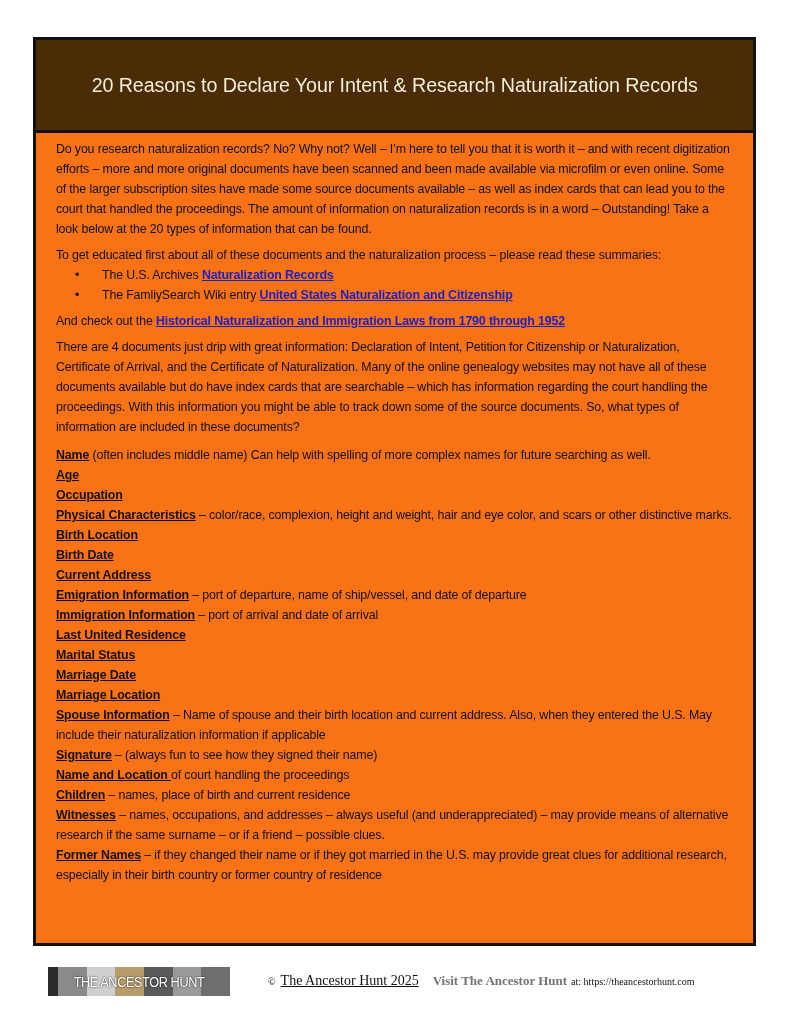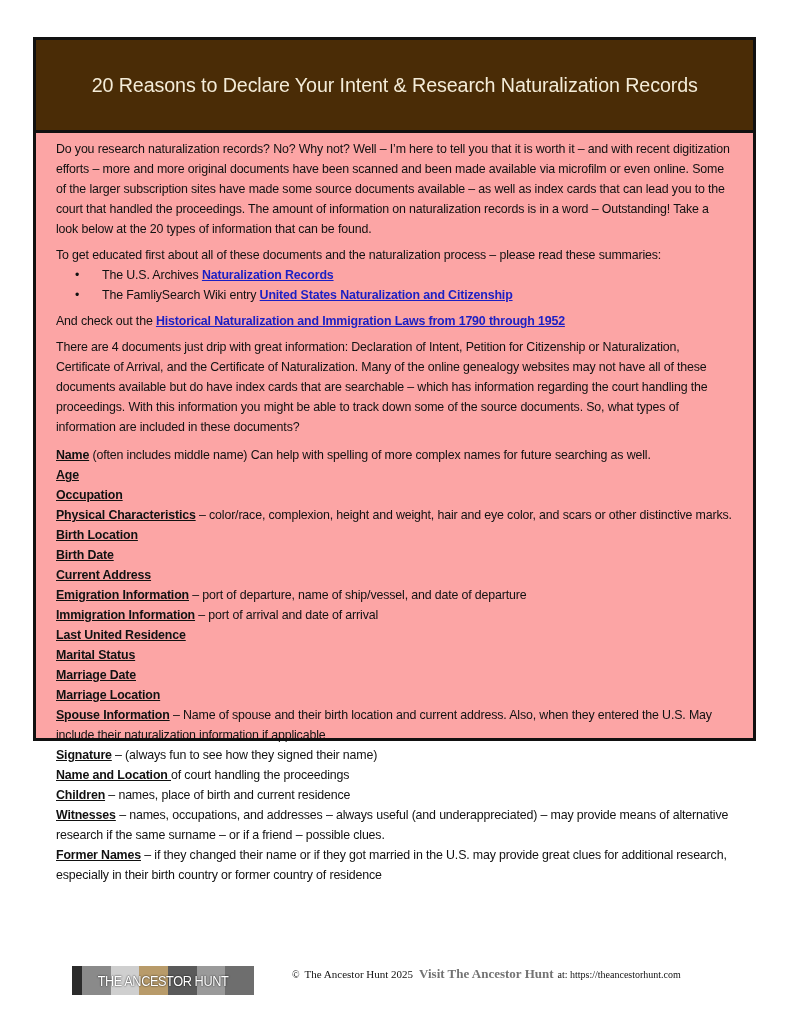--- a/index.html
+++ b/index.html
@@ -12,23 +12,23 @@
     body {
       position: relative;
       font-family: "Liberation Sans", "DejaVu Sans", sans-serif;
       color: #111111;
     }
     .frame {
       position: absolute;
       left: 33px;
       top: 37px;
       width: 723px;
-      height: 704px;
+      height: 909px;
       border: 3px solid #111111;
-      background: #fca5a5;
+      background: #f97316;
     }
     .header {
       height: 93px;
       background: #4a2c06;
       border-bottom: 3px solid #111111;
       display: flex;
       align-items: center;
       justify-content: center;
     }
     .header h1 {
@@ -66,25 +66,26 @@
       text-decoration: underline;
     }
     .items { margin-top: 8px; }
     .item { line-height: 20px; }
     .item .term {
       font-weight: bold;
       text-decoration: underline;
     }
     .footer {
       position: absolute;
-      left: 72px;
+      left: 48px;
       top: 966px;
       width: 670px;
       height: 30px;
       display: flex;
+      align-items: center;
     }
     .logo {
       width: 182px;
       height: 29px;
       display: flex;
       position: relative;
       overflow: hidden;
     }
     .logo .seg { flex: 1; height: 100%; }
     .logo .s1 { background: #2b2b2b; flex: 0.35; }
@@ -109,22 +110,23 @@
     }
     .footer-text {
       margin-left: 38px;
       font-family: "Liberation Serif", "DejaVu Serif", serif;
       font-size: 12.5px;
       display: flex;
       align-items: baseline;
       white-space: nowrap;
     }
     .footer-text .copy {
-      font-size: 11px;
-      margin-right: 6px;
+      font-size: 14px;
+      margin-right: 14px;
+      text-decoration: underline;
     }
     .footer-text .visit {
       color: #737373;
       font-weight: bold;
       font-size: 13px;
       margin-right: 4px;
     }
     .footer-text .url { font-size: 10px; }
   </style>
 </head>

